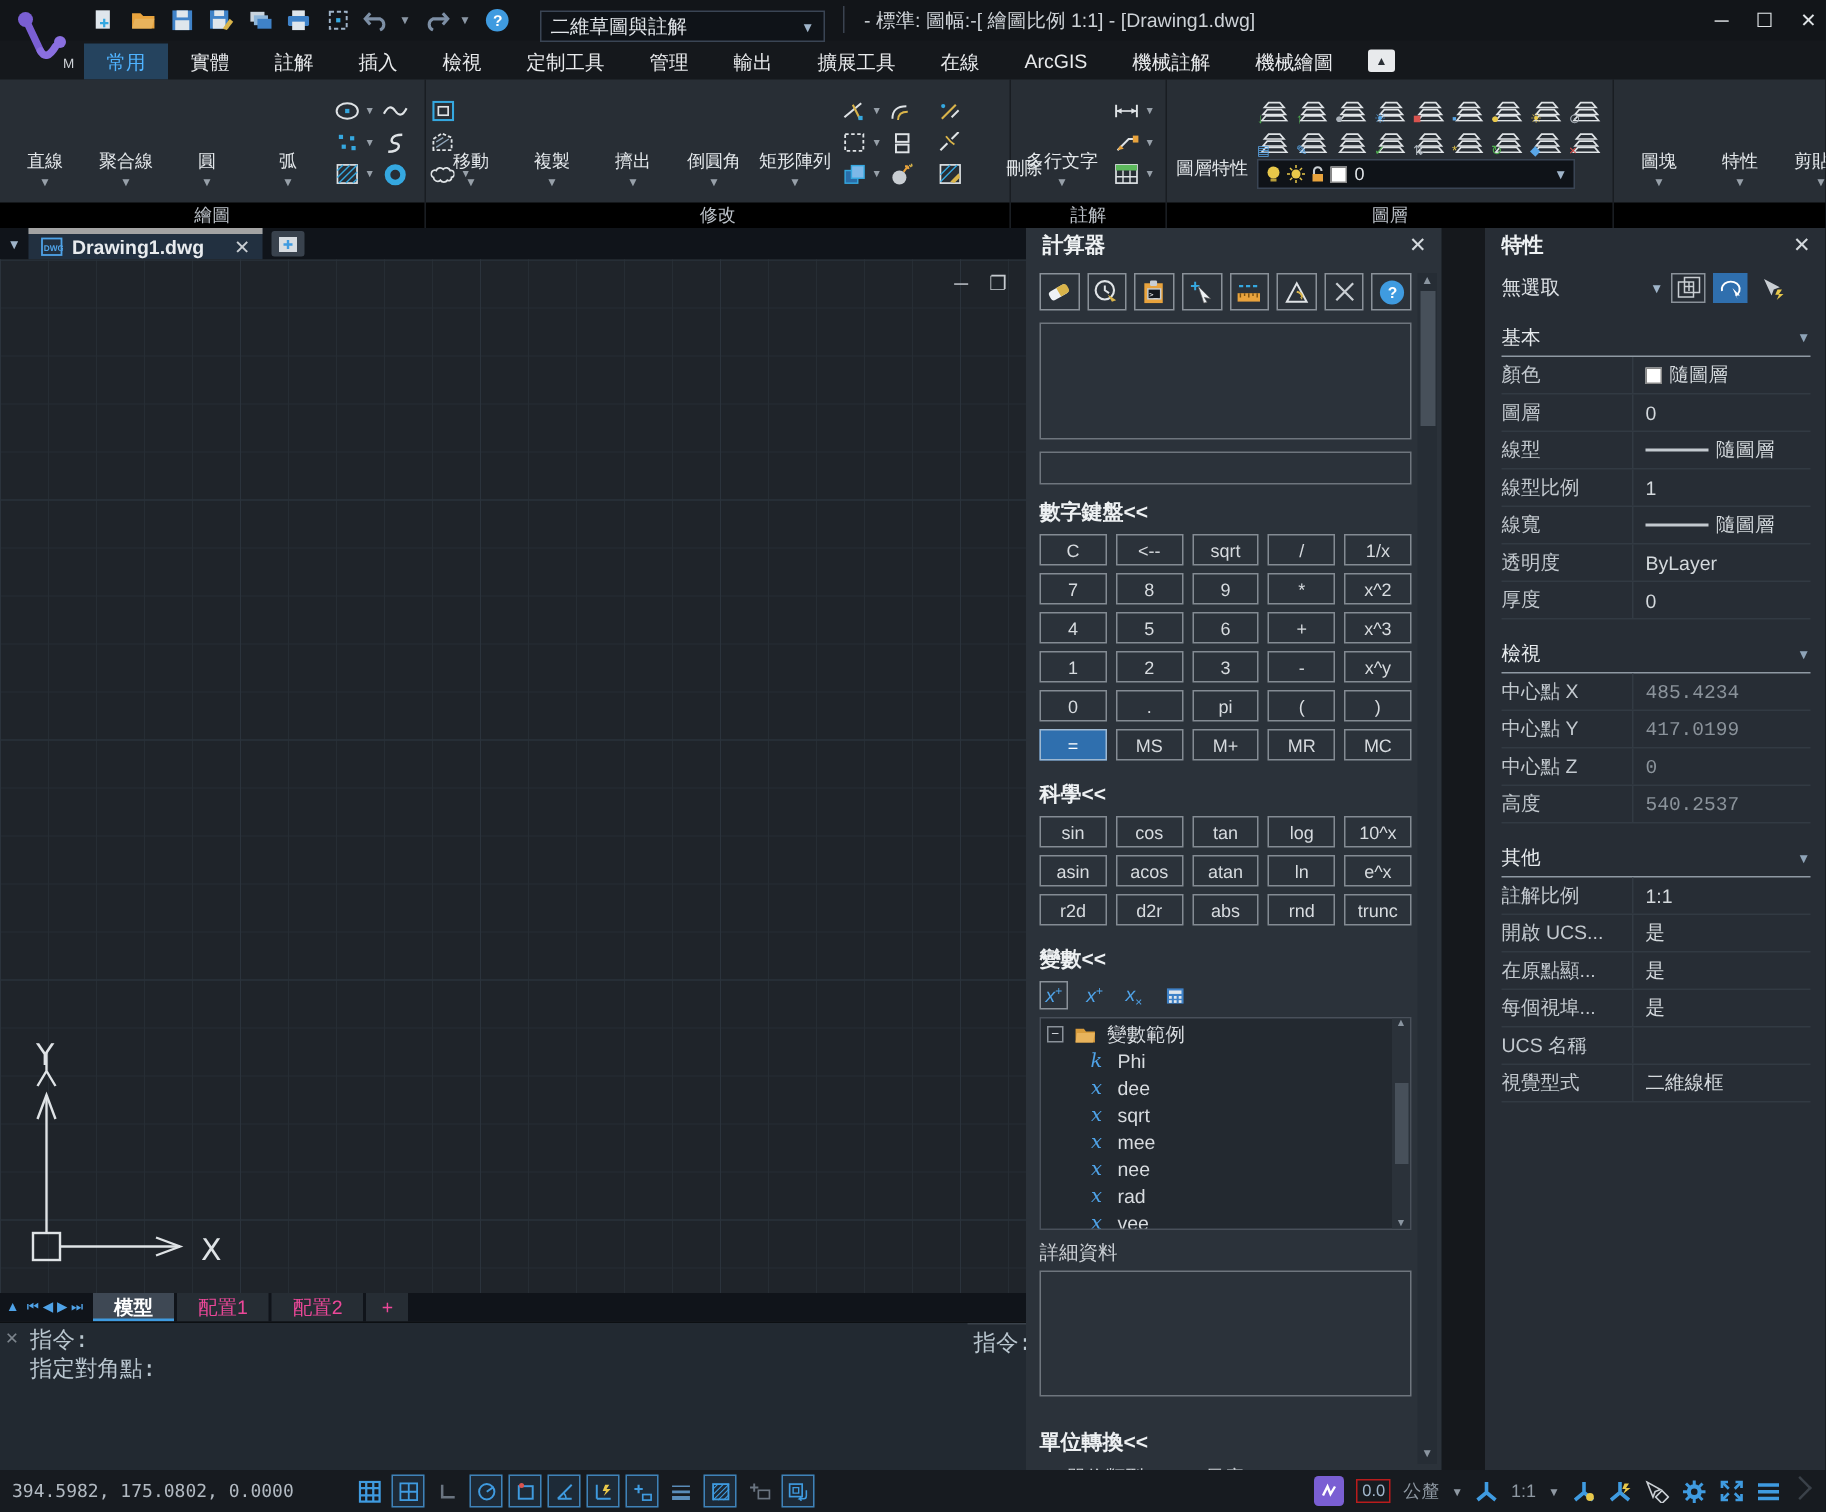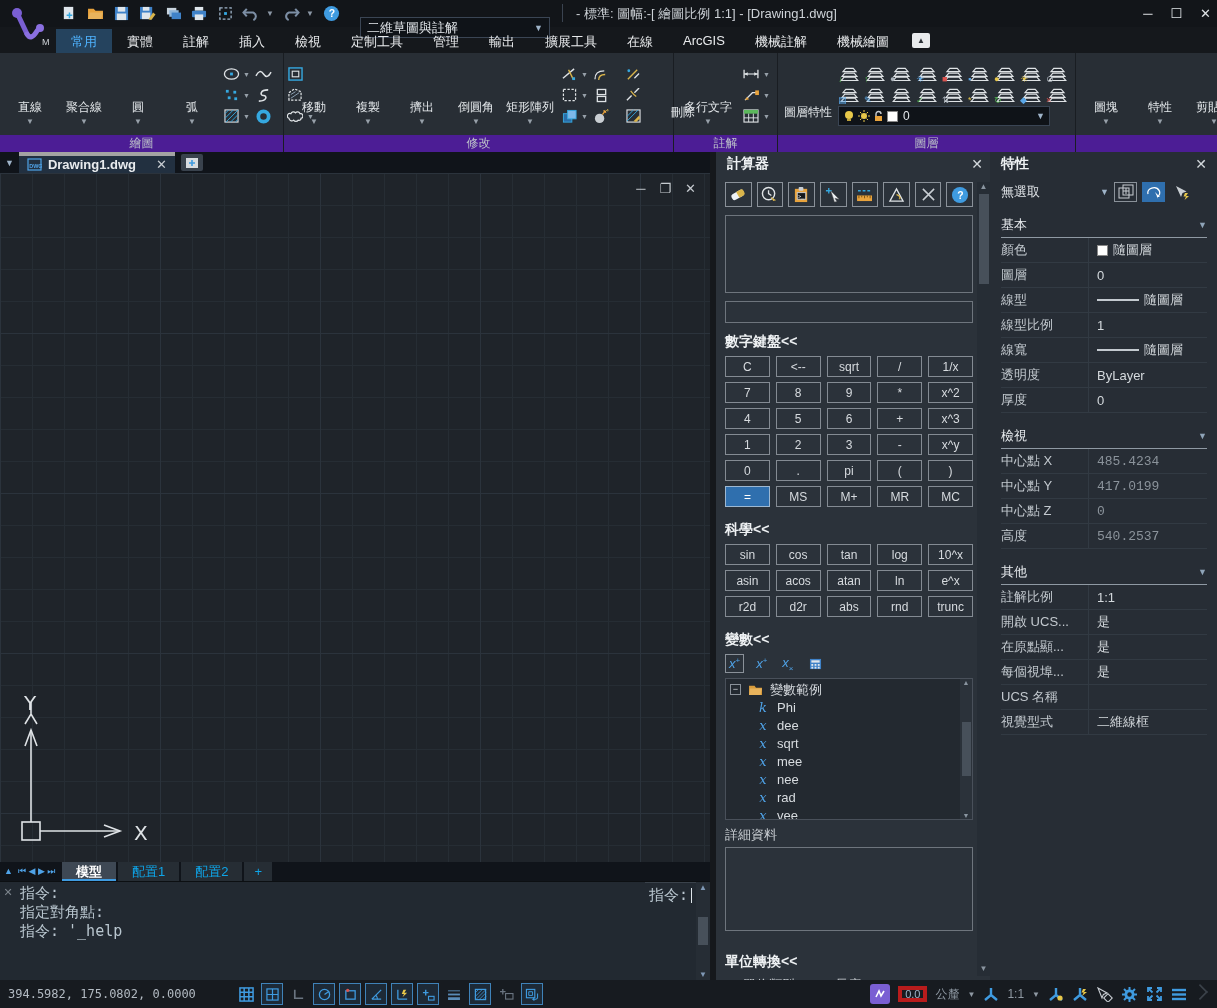--- a/index.html
+++ b/index.html
@@ -7,39 +7,39 @@
     font-family:"Liberation Sans","DejaVu Sans",sans-serif; }
   .app { position:relative; width:1217px; height:1008px; background:#15181c; color:#d4d9dd; font-size:13px; }
   .abs { position:absolute; }
 
   
   .titlebar { left:0; top:0; width:1217px; height:27px; background:#121519; display:flex; align-items:center; }
   .logo { position:absolute; left:2px; top:1px; width:54px; height:50px; display:flex; align-items:center; justify-content:center; }
   .qat { position:absolute; left:58px; top:2px; display:flex; align-items:center; gap:4px; }
   .qat .qbtn { width:22px; height:22px; display:flex; align-items:center; justify-content:center; }
   .qat .qcaret { width:10px; color:#8b97a5; font-size:8px; }
-  .ws-combo { position:absolute; left:360px; top:17px; width:190px; height:21px; border:1px solid #3a4554; background:#0f1318;
+  .ws-combo { position:absolute; left:360px; top:7px; width:190px; height:21px; border:1px solid #3a4554; background:#0f1318;
     display:flex; align-items:center; padding:0 6px; color:#e2e6ea; font-size:13px; }
   .ws-combo .caret { margin-left:auto; color:#9fb4c9; font-size:9px; }
   .tb-sep { position:absolute; left:562px; top:4px; width:1px; height:18px; background:#3a4350; }
   .tb-title { position:absolute; left:576px; top:0; height:27px; display:flex; align-items:center; color:#cdd2d7; font-size:13px; }
   .win-btns { position:absolute; right:6px; top:0; height:27px; display:flex; align-items:center; gap:18px; color:#dfe3e6; font-size:13px; }
   .win-btns span { cursor:default; }
 
   
   .tabrow { left:56px; top:27px; width:1034px; height:26px; display:flex; align-items:flex-end; background:transparent; }
   .rtab { padding:4px 15px 5px; color:#e8eaec; font-size:13px; height:24px; }
   .rtab.active { background:#25435e; color:#4fb3ff; }
   .ribbon-collapse { width:18px; height:15px; background:#e8eaec; color:#2a2f35; font-size:8px; display:flex; align-items:center; justify-content:center; border-radius:2px; margin:0 0 5px 8px; }
 
   
   .ribbon { left:0; top:53px; width:1217px; height:99px; background:#282e35; display:flex; }
   .rpanel { display:flex; flex-direction:column; border-right:1px solid #191d22; }
   .rpanel-body { flex:1; display:flex; align-items:center; padding:2px 6px 0; gap:6px; }
-  .rpanel-label { height:17px; line-height:16px; text-align:center; color:#bcc2c9; font-size:12px; background:#4c1d95; }
+  .rpanel-label { height:17px; line-height:16px; text-align:center; color:#bcc2c9; font-size:12px; background:#000000; }
   .rbig { display:flex; flex-direction:column; align-items:center; justify-content:center; padding:1px 4px; min-width:48px; }
   .rbig .ric { width:32px; height:32px; display:flex; align-items:center; justify-content:center; }
   .rbig .rlb { font-size:12px; color:#e4e8eb; margin-top:2px; white-space:nowrap; }
   .rbig .rcaret { font-size:8px; color:#97a0a9; margin-top:1px; }
   .sgrid { display:flex; flex-direction:column; gap:3px; }
   .srow { display:flex; align-items:center; gap:3px; }
   .sic { width:18px; height:18px; display:flex; align-items:center; justify-content:center; }
   .scaret { font-size:7px; color:#97a0a9; width:8px; }
   .layer-col { display:flex; flex-direction:column; gap:2px; }
   .lic { width:23px; height:19px; position:relative; display:flex; align-items:center; justify-content:center; }
@@ -59,21 +59,21 @@
     background-image:
       linear-gradient(#2b333c 1px, transparent 1px),linear-gradient(90deg,#2b333c 1px, transparent 1px),
       linear-gradient(#262d34 1px, transparent 1px),linear-gradient(90deg,#262d34 1px, transparent 1px);
     background-size:160px 160px,160px 160px,32px 32px,32px 32px; overflow:hidden; }
   .vp-controls { position:absolute; right:14px; top:8px; display:flex; gap:14px; color:#c6cbd0; font-size:13px; }
   .ucs { position:absolute; left:8px; bottom:8px; }
 
   
   .laytabs { left:0; top:862px; width:710px; height:19px; background:#10141a; display:flex; align-items:stretch; }
   .laynav { color:#4fa3e8; font-size:9px; display:flex; align-items:center; padding:0 4px; }
-  .laytab { padding:0 14px; display:flex; align-items:center; font-size:13px; color:#0ea5e9; background:#262d34; margin-right:2px; }
+  .laytab { padding:0 14px; display:flex; align-items:center; font-size:13px; color:#ec4899; background:#262d34; margin-right:2px; }
   .laytab.active { background:#3e4854; color:#fff; font-weight:bold; box-shadow:inset 0 -2px 0 #3f9be0; }
   .laytab.add { padding:0 10px; }
 
   
   .cmdwrap { left:0; top:881px; width:710px; height:99px; background:#222931; border-top:1px solid #0c0f12; display:flex; }
   .cmd-close { width:16px; color:#7d858d; font-size:11px; text-align:center; padding-top:4px; }
   .cmd-main { flex:1; display:flex; flex-direction:row; font-family:"DejaVu Sans Mono","Liberation Mono",monospace; font-size:15px; color:#b9c6cf; }
   .cmd-hist { flex:1; padding:2px 4px; line-height:19px; }
   .cmd-input { height:26px; border-top:1px solid #3a424b; display:flex; align-items:center; padding:0 4px; }
   .cmd-cursor { display:inline-block; width:1px; height:15px; background:#dfe6eb; margin-left:3px; }
@@ -82,31 +82,31 @@
   .cmd-scroll .thumb { width:10px; flex:0 0 28px; background:#47505a; }
 
   
   .statusbar { left:0; top:980px; width:1217px; height:28px; background:#171b20; display:flex; align-items:center; padding:0 8px; }
   .coords { font-family:"DejaVu Sans Mono","Liberation Mono",monospace; font-size:12px; color:#b2bac2; width:225px; }
   .stico { width:22px; height:22px; margin:0 2px; display:flex; align-items:center; justify-content:center; color:#3f9be0; font-size:14px; }
   .stico.boxed { border:1px solid #3f82b8; background:#1d2a37; }
   .stico.off { color:#6a7480; }
   .st-right { margin-left:auto; display:flex; align-items:center; gap:8px; color:#8f99a3; font-size:12px; }
   .badge { width:20px; height:20px; background:#7a5fd3; border-radius:3px; display:flex; align-items:center; justify-content:center; }
-  .boxtext { border:4px solid #b91c1c; color:#9fb4c9; font-size:11px; padding:0 3px; height:16px; display:flex; align-items:center; }
+  .boxtext { border:1px solid #b91c1c; color:#9fb4c9; font-size:11px; padding:0 3px; height:16px; display:flex; align-items:center; }
   .st-caret { font-size:8px; color:#8f99a3; }
   .grip { width:14px; height:14px; border-right:2px solid #4a525b; border-bottom:2px solid #4a525b; transform:translate(-2px,-2px) rotate(-45deg) scale(.8); opacity:.7; }
 
   
   .palette { background:#2b323a; border-left:1px solid #11141800; }
   .pal-head { height:23px; display:flex; align-items:center; padding:0 10px; color:#eef1f3; font-weight:bold; font-size:14px; }
   .pal-head .x { margin-left:auto; font-weight:normal; color:#d4d9dd; }
 
   
-  .calc { left:716px; top:152px; width:277px; height:828px; }
+  .calc { left:684px; top:152px; width:277px; height:828px; }
   .calc-body { position:absolute; left:8px; right:20px; top:26px; bottom:0; }
   .calc-tools { display:flex; gap:5px; margin:4px 0 8px; }
   .ctb { width:27px; height:25px; border:1px solid #8a9199; display:flex; align-items:center; justify-content:center; }
   .calc-hist { height:78px; border:1px solid #6e757d; margin-bottom:8px; }
   .calc-in { height:22px; border:1px solid #6e757d; margin-bottom:10px; }
   .sect-label { color:#eef1f3; font-weight:bold; font-size:14px; margin:4px 0 5px; }
   .kgrid { display:flex; flex-direction:column; gap:5px; }
   .krow { display:flex; gap:6px; }
   .kbtn { flex:1; height:21px; border:1px solid #848b93; color:#d7dbdf; font-size:12px; display:flex; align-items:center; justify-content:center; background:transparent; }
   .kbtn.accent { background:#2f6fae; border-color:#9db8d2; color:#fff; }
@@ -808,21 +808,20 @@
         <div class="laytab add">+</div>
       </span>
   </div>
 
   <div class="abs cmdwrap">
     <div class="cmd-close">✕</div>
     <div class="cmd-main">
       <div class="cmd-hist" id="cmd-lines">
           <div>指令:</div>
           <div>指定對角點:</div>
-          <div>指令: '_help</div>
         </div>
       <div class="cmd-input">
         <span>指令:</span>
         <span class="cmd-cursor"></span>
       </div>
     </div>
     <div class="cmd-scroll">
       <span>▲</span>
         <div class="thumb"></div>
         <span>▼</span>

